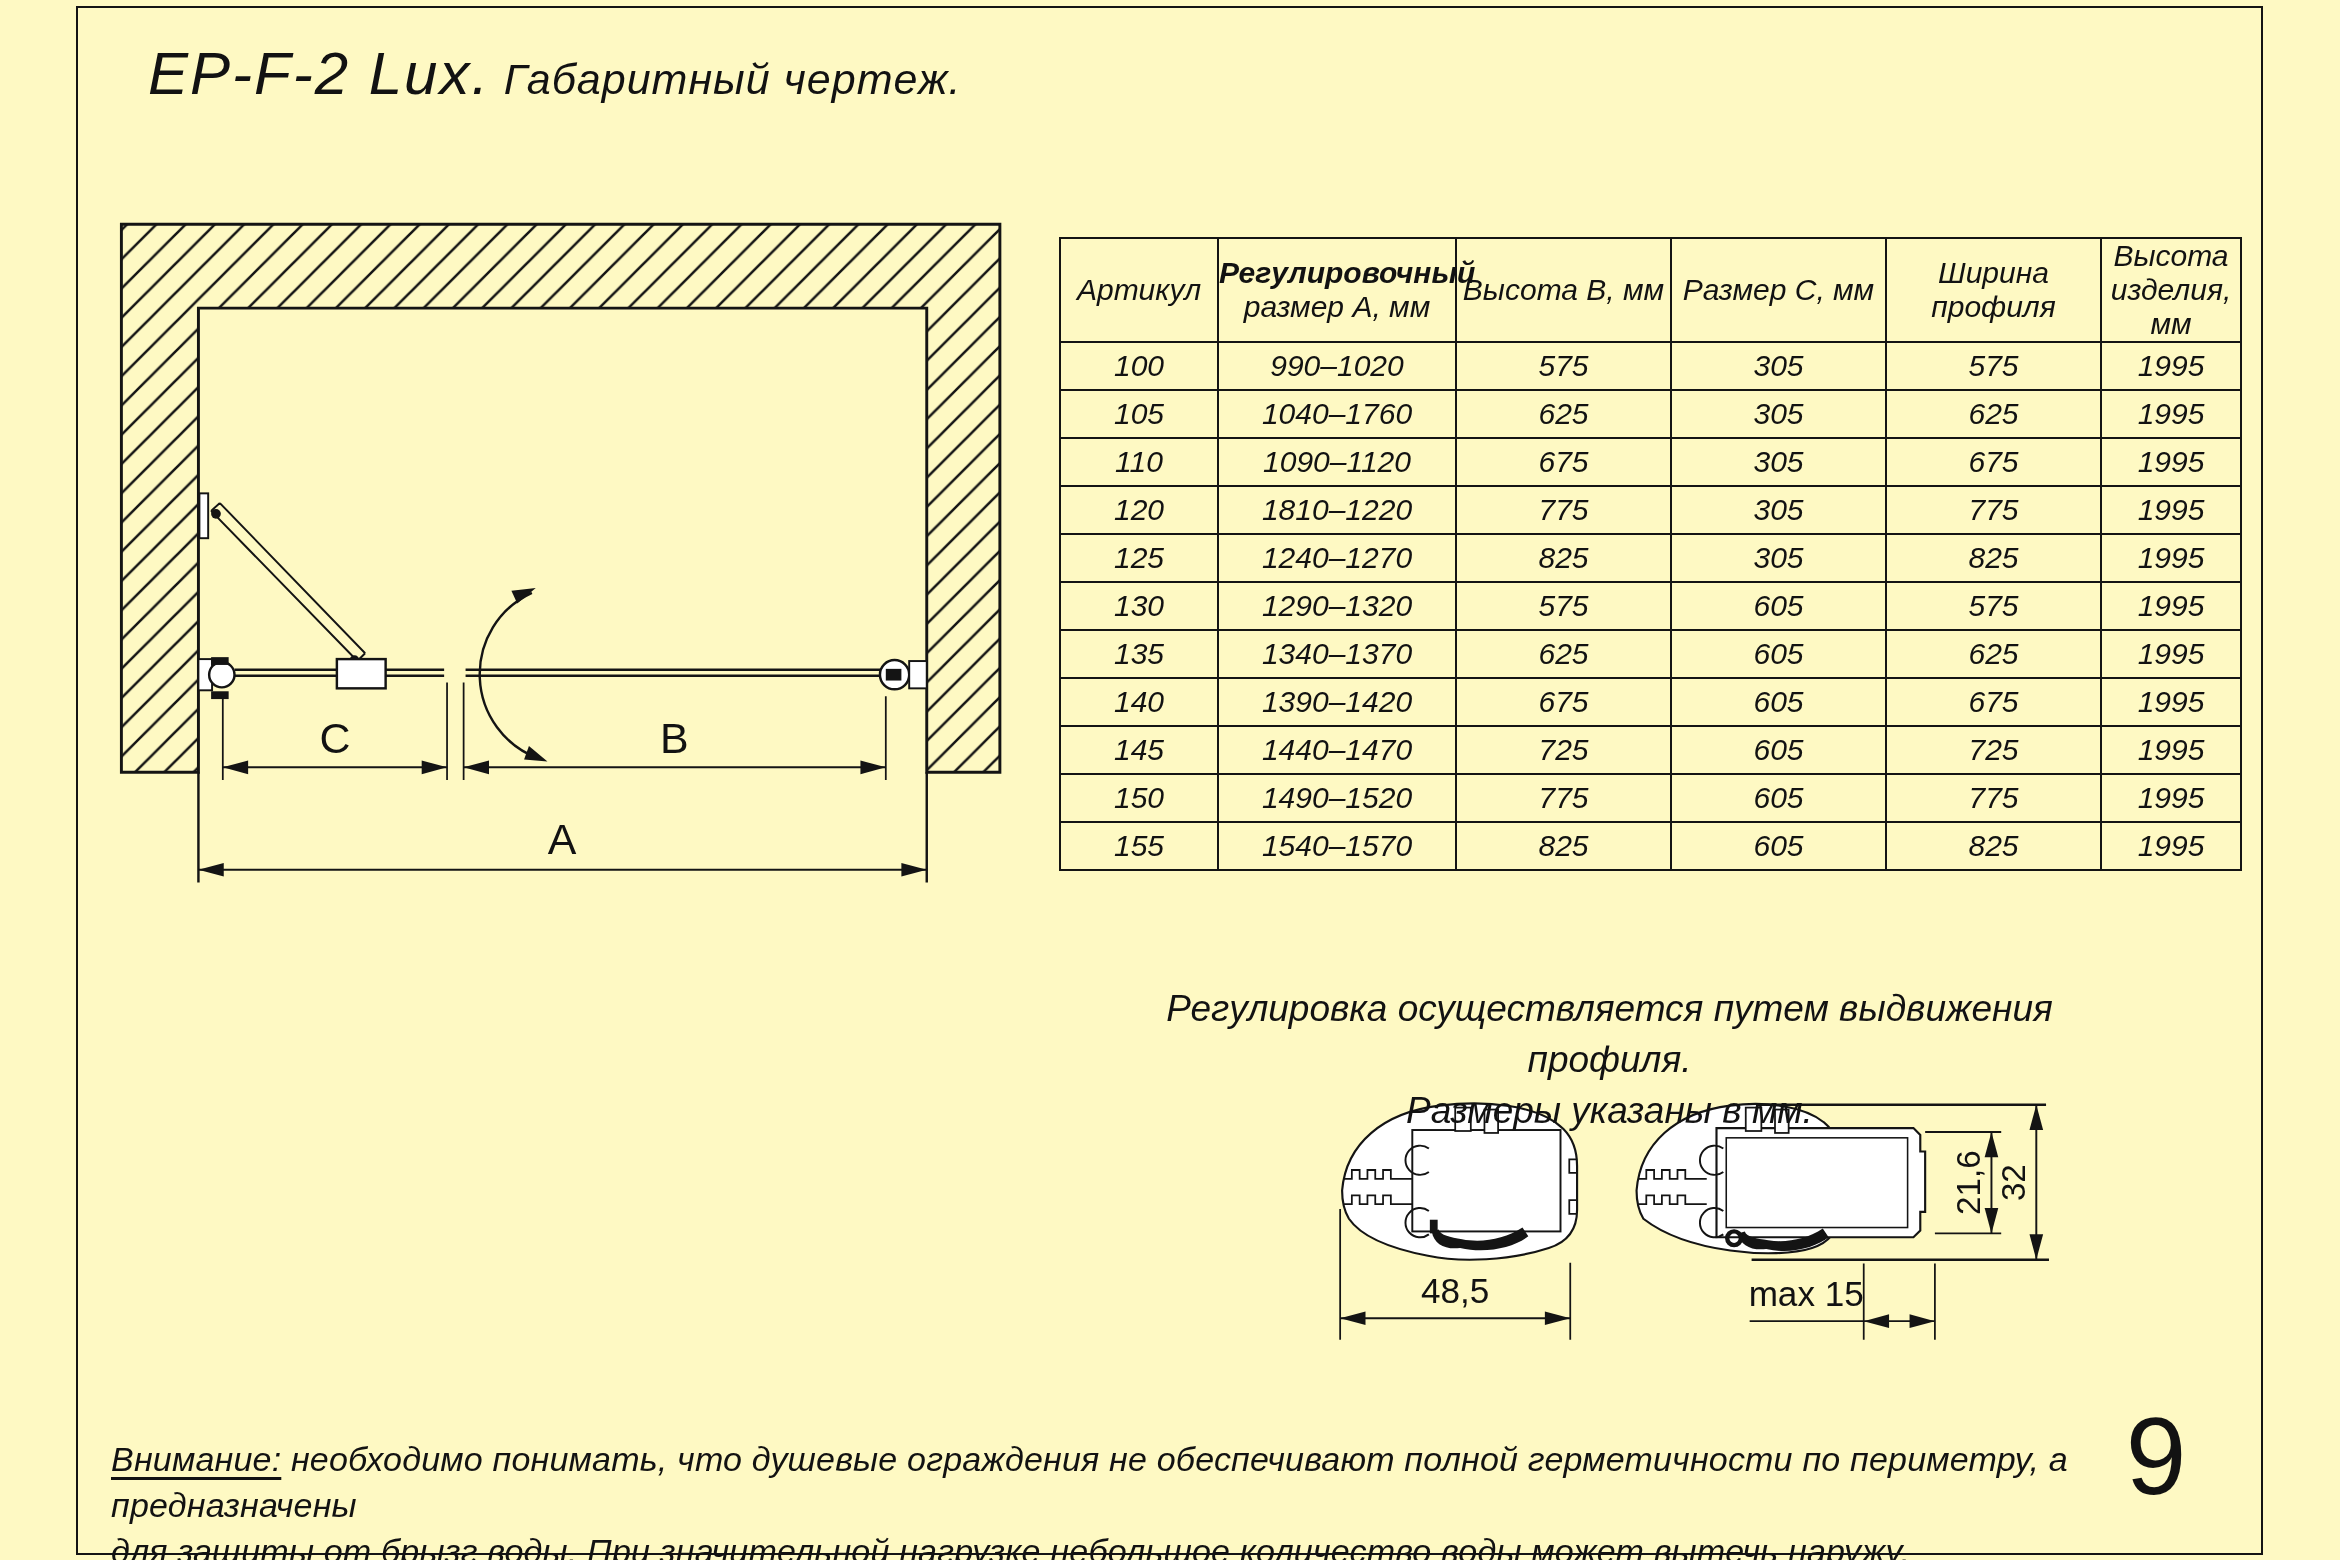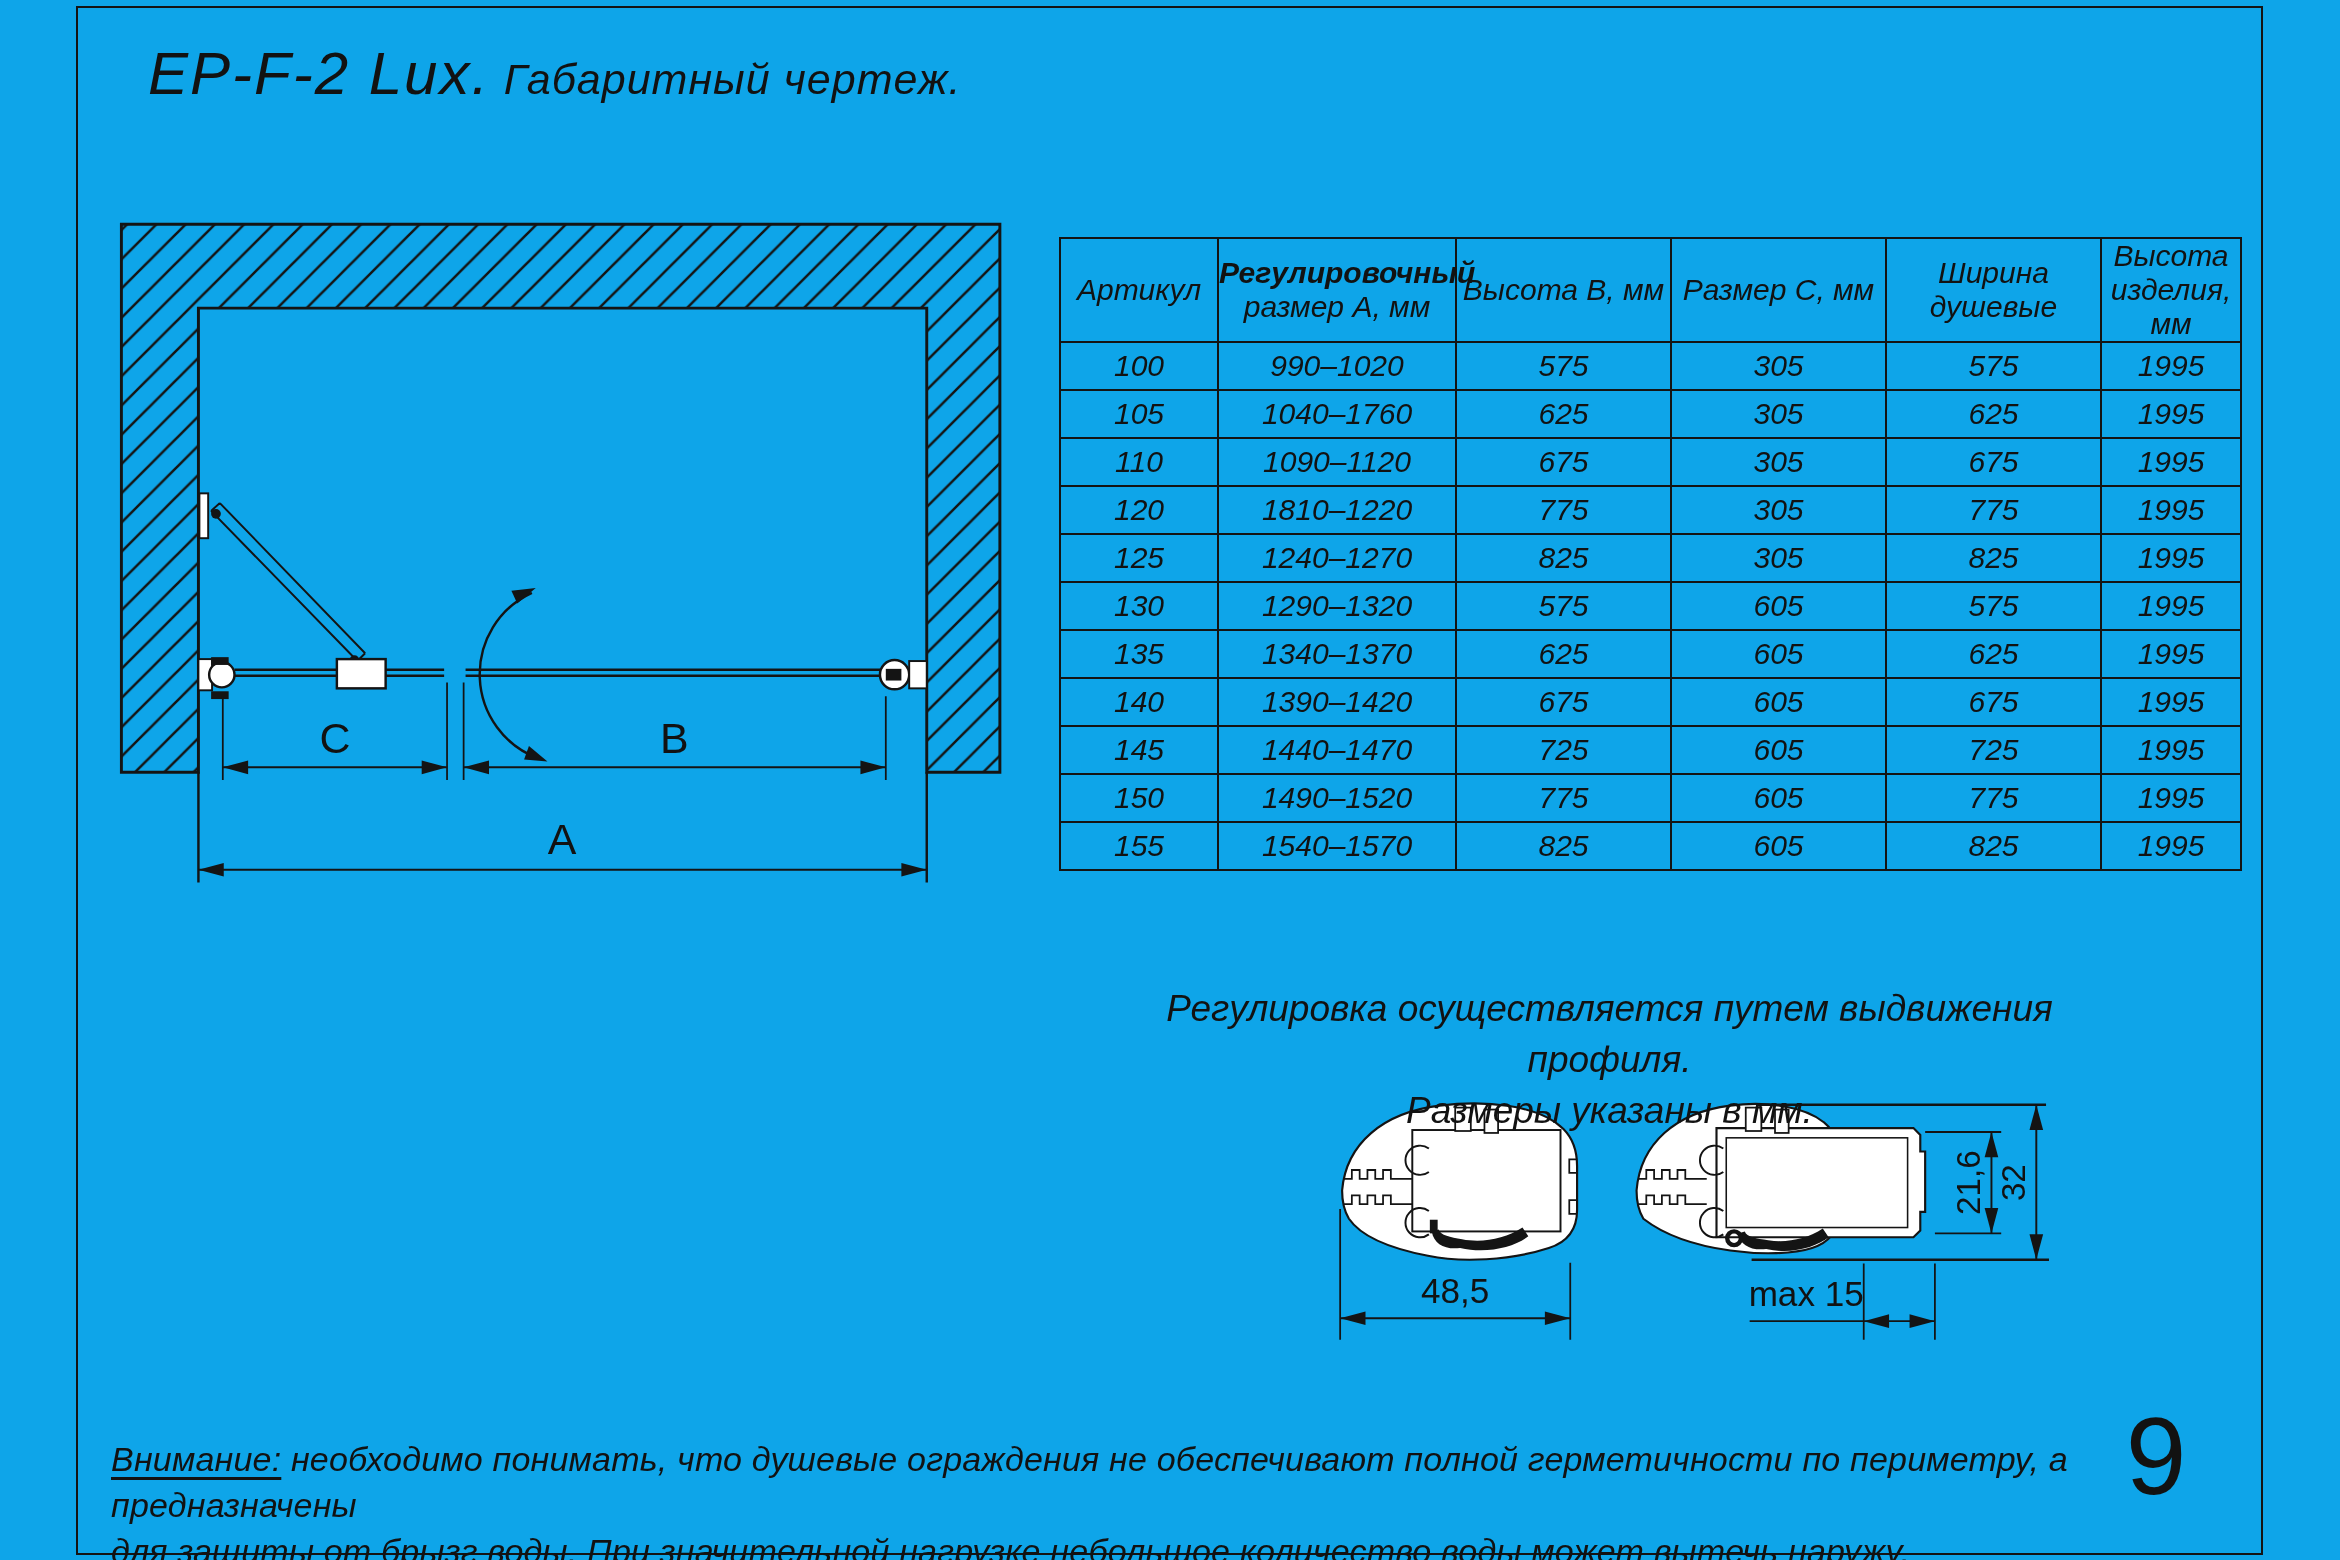--- a/index.html
+++ b/index.html
@@ -1,16 +1,16 @@
 <!DOCTYPE html>
 <html><head>
 <meta charset="utf-8">
 <style>
   html,body{margin:0;padding:0;background:#fff;}
-  .page{position:relative;width:2341px;height:1560px;background:#0ea5e9;overflow:hidden;
+  .page{position:relative;width:2341px;height:1560px;background:#fef9c3;overflow:hidden;
         font-family:"Liberation Sans",sans-serif;color:#121212;}
   .frame{position:absolute;left:76px;top:5.9px;width:2187px;height:1549px;
          border:2.9px solid #141414;box-sizing:border-box;}
   .title{position:absolute;left:148px;top:39px;white-space:nowrap;font-style:italic;}
   .title .model{font-size:60px;letter-spacing:2px;}
   .title .sub{font-size:43px;letter-spacing:1px;margin-left:13.7px;}
   svg.lineart{position:absolute;left:0;top:0;}
   
   table.spec{position:absolute;left:1059px;top:237px;border-collapse:collapse;table-layout:fixed;
              width:1180px;font-style:italic;}
@@ -184,21 +184,21 @@
           <div>размер А, мм</div>
         </th>
         <th>
           <div>Высота В, мм</div>
         </th>
         <th>
           <div>Размер С, мм</div>
         </th>
         <th>
           <div>Ширина</div>
-          <div>душевые</div>
+          <div>профиля</div>
         </th>
         <th>
           <div>Высота</div>
           <div>изделия,</div>
           <div>мм</div>
         </th>
       </tr>
     </thead>
     <tbody>
         <tr>

